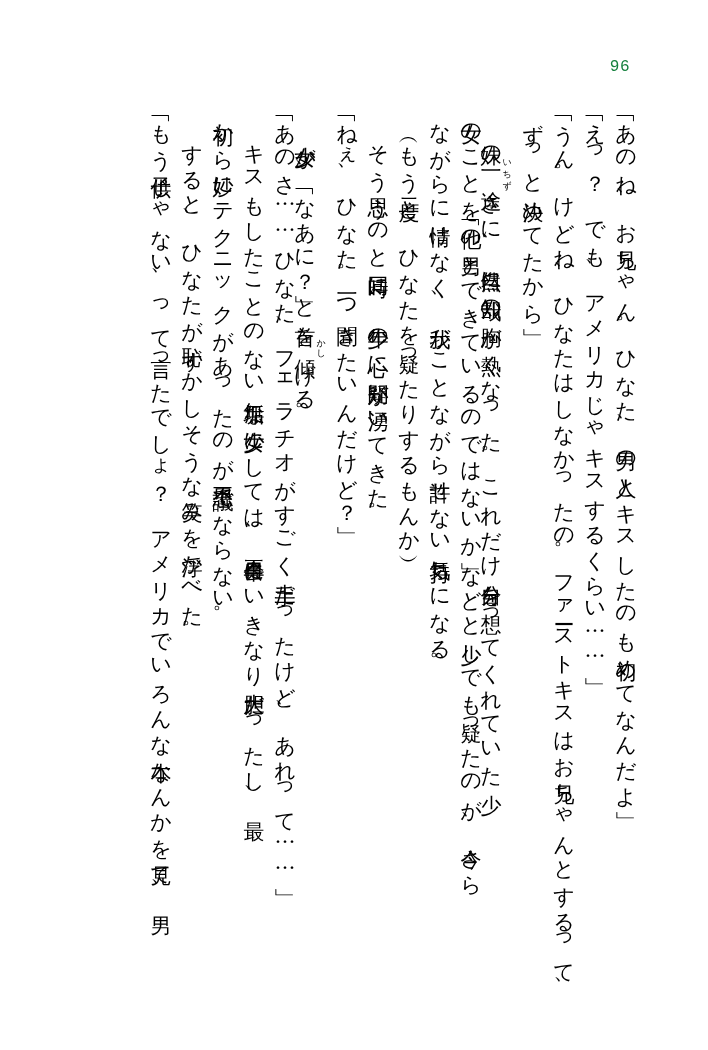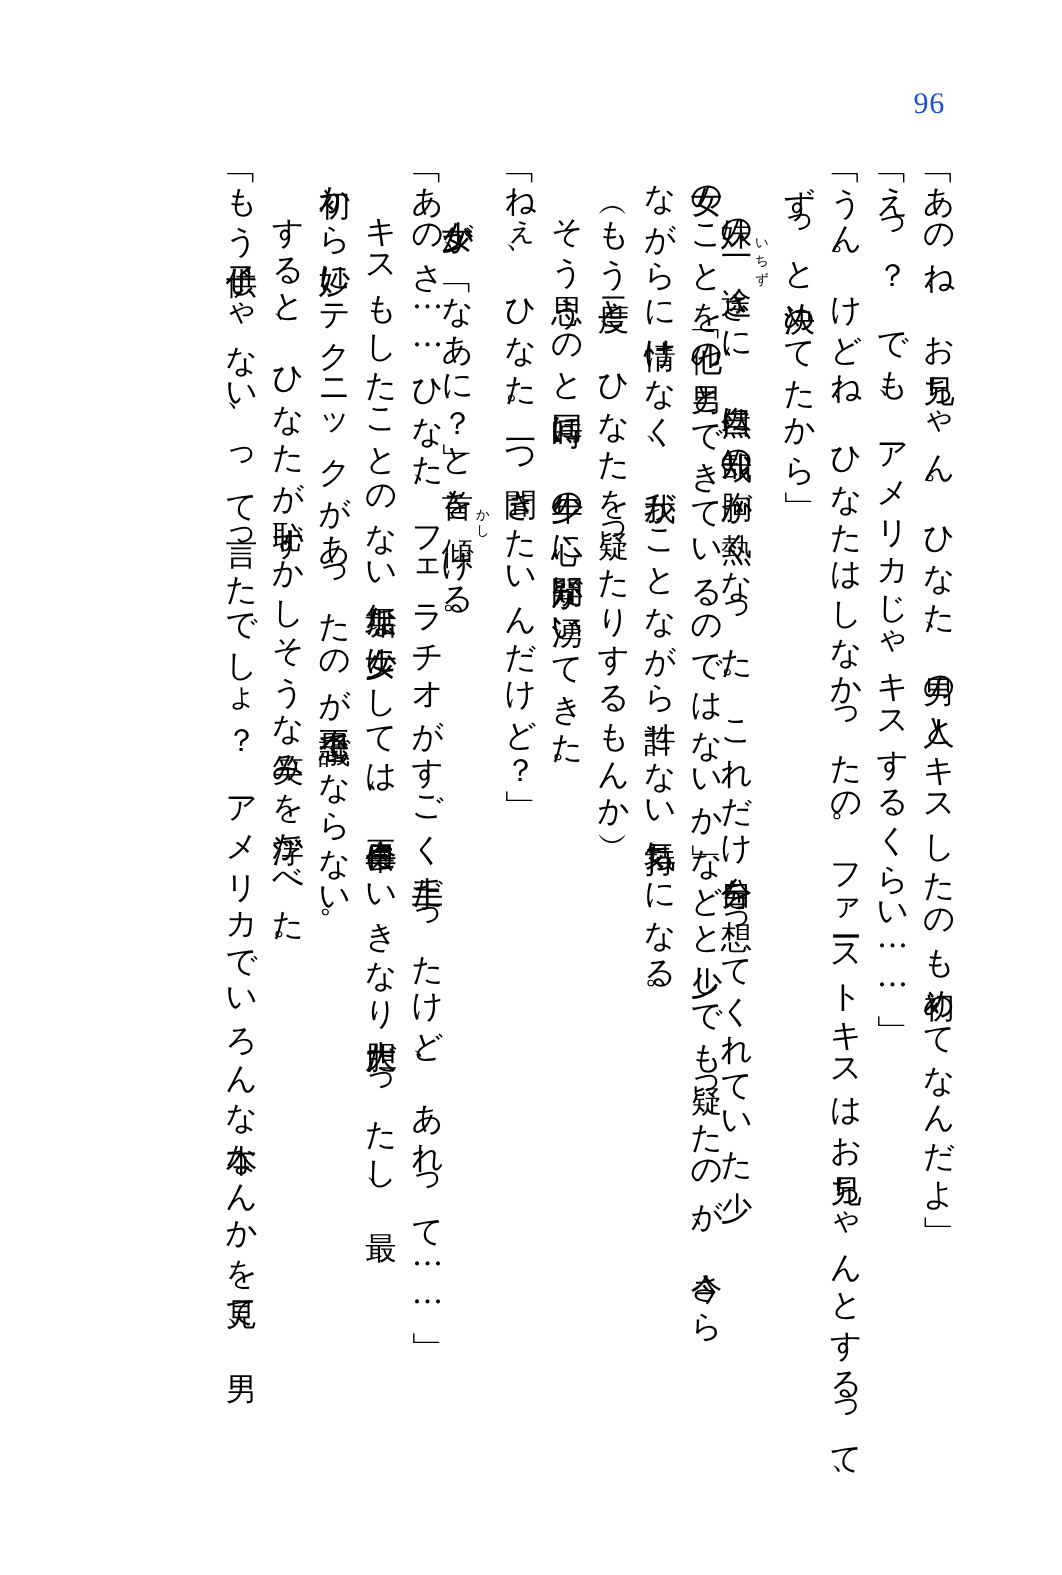--- a/index.html
+++ b/index.html
@@ -20,24 +20,24 @@
     width: 708px;
     height: 1050px;
     background: #ffffff;
   }
 
   
   #page-number {
     position: absolute;
     top: 58px;
     right: 78px;
-    font-size: 20px;
+    font-size: 16px;
     letter-spacing: 0.5px;
-    font-family: Liberation Serif, serif;
-    color: #1d4ed8;
+    font-family: Liberation Mono, monospace;
+    color: #15803d;
   }
 
   
   #text-body {
     position: absolute;
     top: 108px;
     right: 72px;
     left: 60px;
     height: 840px;
     display: flex;

